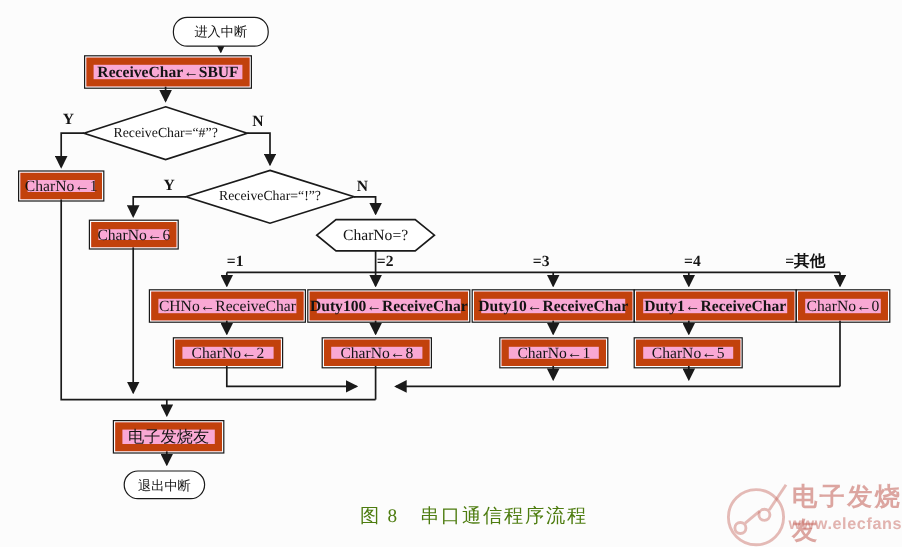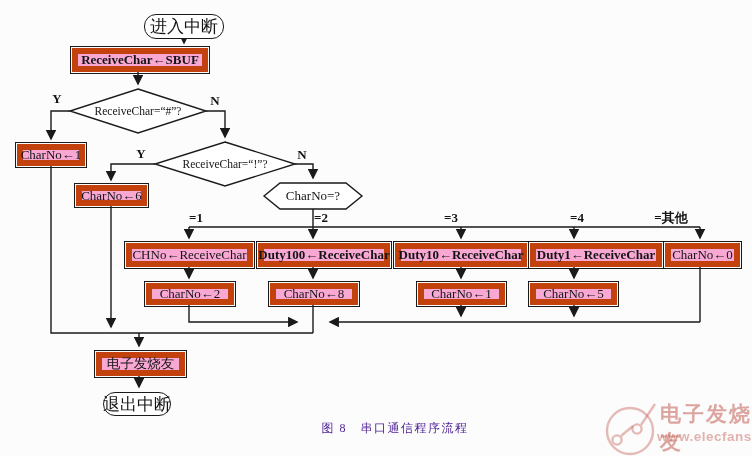--- a/index.html
+++ b/index.html
@@ -11,31 +11,31 @@
   .box{
     position:absolute;box-sizing:border-box;background:#f9a8d4;
     border:6px solid #c2410c;outline:1px solid #1a1a1a;outline-offset:1px;
     display:flex;align-items:center;justify-content:center;
     font-size:13px;white-space:nowrap;z-index:2;
   }
   .terminal{
     position:absolute;box-sizing:border-box;background:#fff;
     border:1.6px solid #1a1a1a;border-radius:12px;
     display:flex;align-items:center;justify-content:center;
-    font-size:17px;white-space:nowrap;z-index:2;
+    font-size:11px;white-space:nowrap;z-index:2;
   }
   .dtext{
     position:absolute;display:flex;align-items:center;justify-content:center;
     font-size:11.5px;white-space:nowrap;z-index:2;
   }
   .lbl{position:absolute;font-weight:bold;font-size:13px;z-index:2;text-align:center;}
   .small{font-size:13px;}
   #caption{
     position:absolute;left:255px;top:420px;width:280px;text-align:center;
-    font-size:12px;letter-spacing:1.5px;color:#4c1d95;z-index:2;
+    font-size:16px;letter-spacing:1.5px;color:#4d7c0f;z-index:2;
   }
   .wm{position:absolute;z-index:1;font-family:"Liberation Sans","DejaVu Sans",sans-serif;font-weight:bold;}
   #wm-title{left:660px;top:400px;font-size:21px;letter-spacing:2px;color:rgba(199,106,98,0.60);}
   #wm-url{left:657px;top:429px;font-size:13.5px;letter-spacing:0.5px;color:rgba(199,106,98,0.50);}
 </style>
 </head>
 <body>
 
 <div id="screenshot">
 

